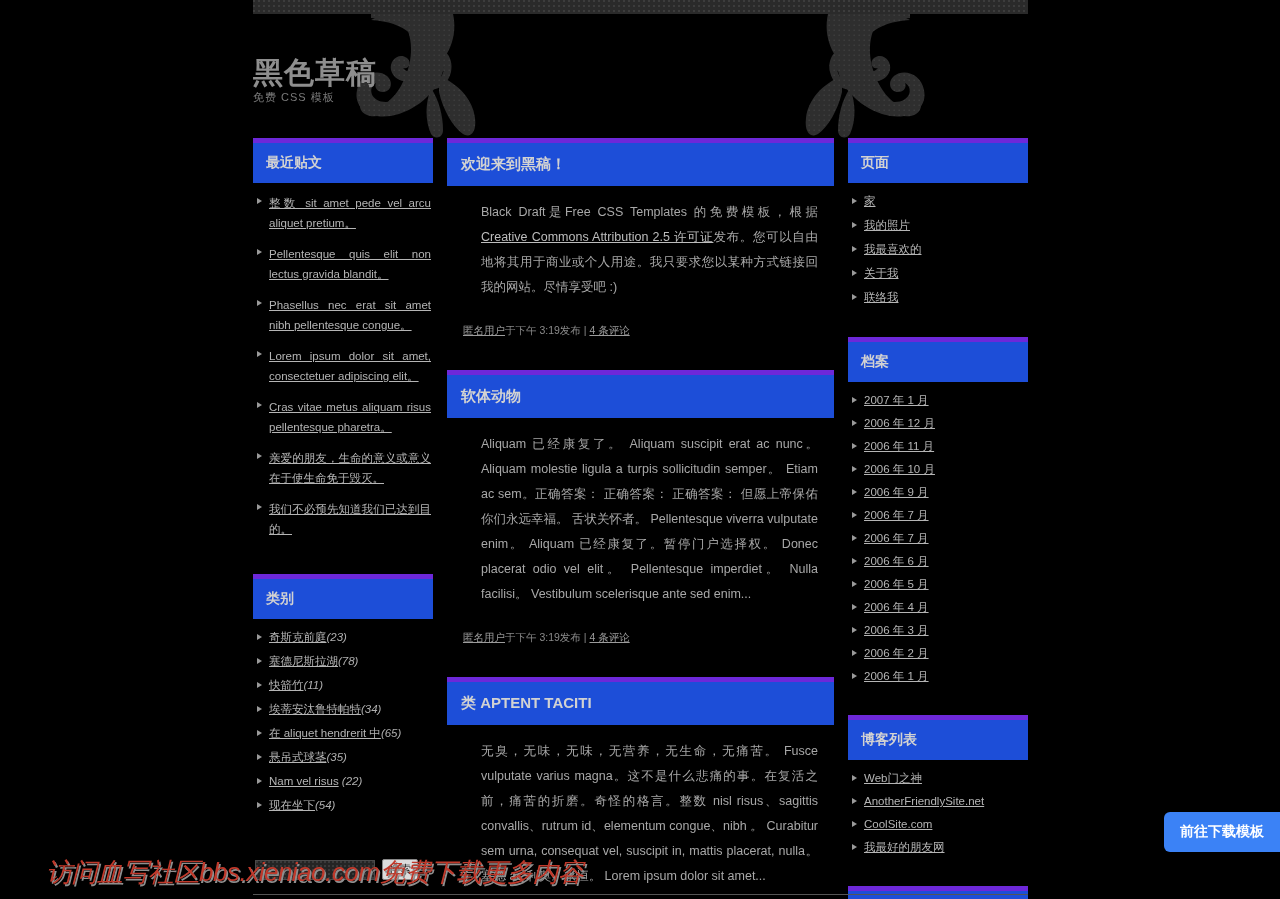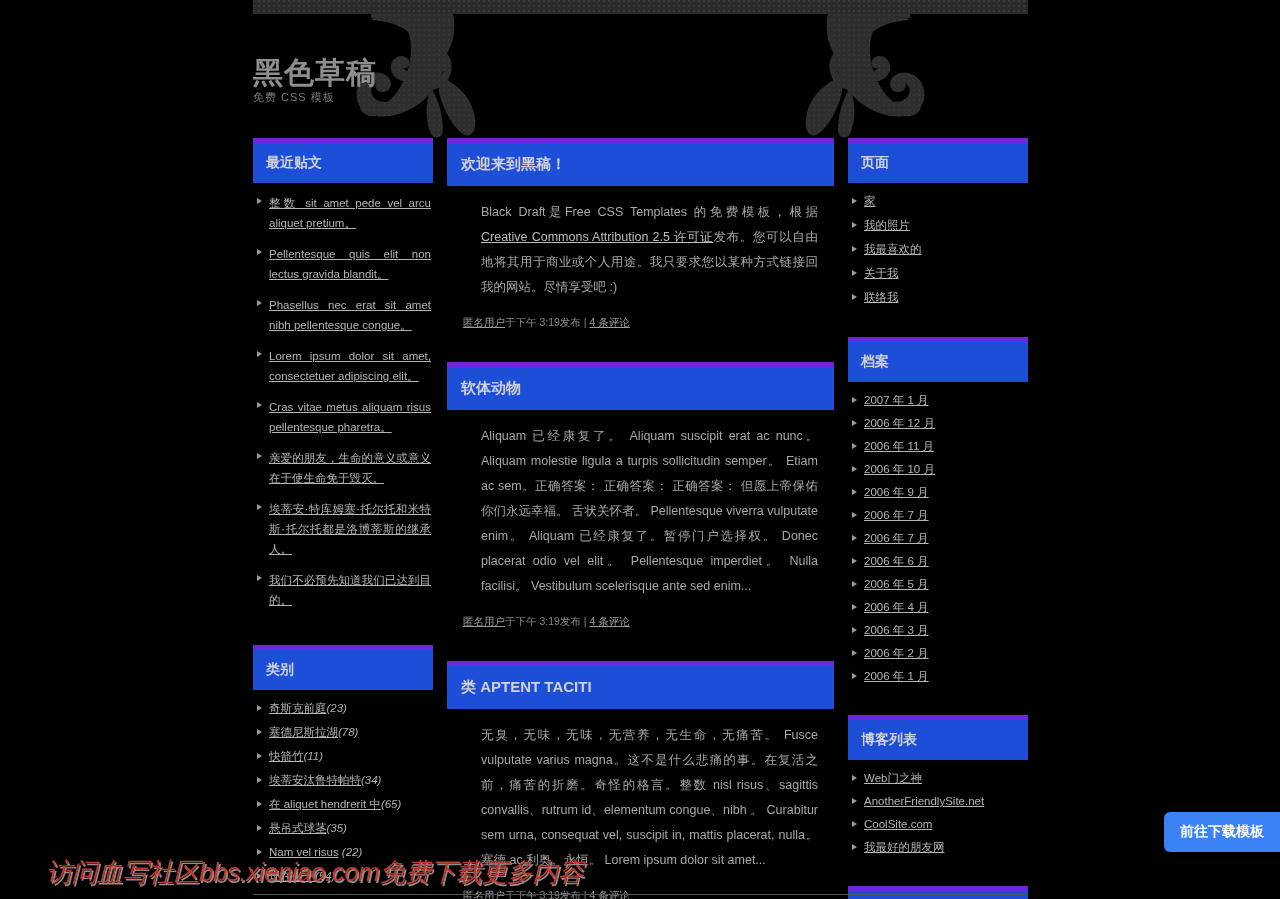--- a/index.html
+++ b/index.html
@@ -101,21 +101,21 @@
   .article-text {
     color:#a8a8a8;
     font-size:12.5px;
     line-height:25px;
     text-align:justify;
     text-align-last:left;
     margin-left:18px;
   }
   .article-text a { color:#bdbdbd; text-decoration:underline; }
   .post-meta {
-    margin-top:16px;
+    margin-top:24px;
     font-size:10.5px;
     color:#8a8a8a;
   }
   .post-meta a { color:#9c9c9c; text-decoration:underline; }
   .post-meta .sep { text-decoration:none; color:#8a8a8a; }
 
   
   .search-row { display:flex; align-items:center; padding:4px 2px 0 0; }
   .search-input {
     width:120px; height:20px;
@@ -223,23 +223,20 @@
               <li>
                   <a href="#">Lorem ipsum dolor sit amet, consectetuer adipiscing elit。</a>
                 </li>
               <li>
                   <a href="#">Cras vitae metus aliquam risus pellentesque pharetra。</a>
                 </li>
               <li>
                   <a href="#">亲爱的朋友，生命的意义或意义在于使生命免于毁灭。</a>
                 </li>
               <li>
-                  <a href="#">埃蒂安·特库姆塞·托尔托和米特斯·托尔托都是洛博蒂斯的继承人。</a>
-                </li>
-              <li>
                   <a href="#">我们不必预先知道我们已达到目的。</a>
                 </li>
             </ul>
           </div>
         </div>
 
         <div class="panel">
           <div class="panel-head">类别</div>
           <div class="panel-body">
             <ul class="links cats">

